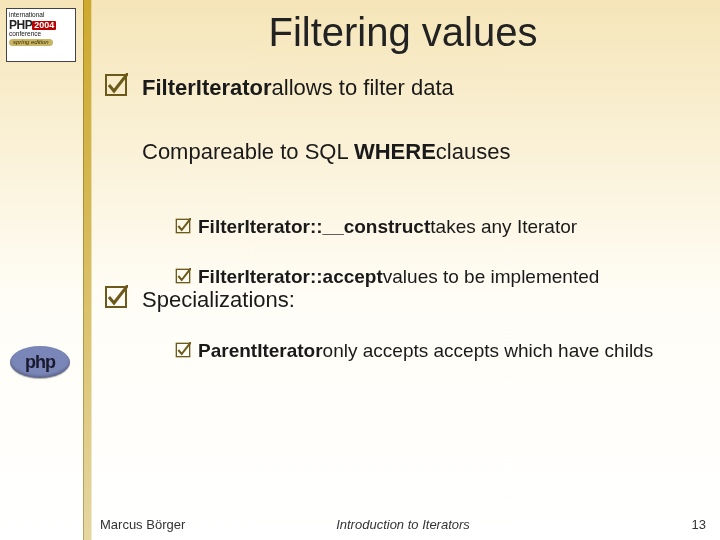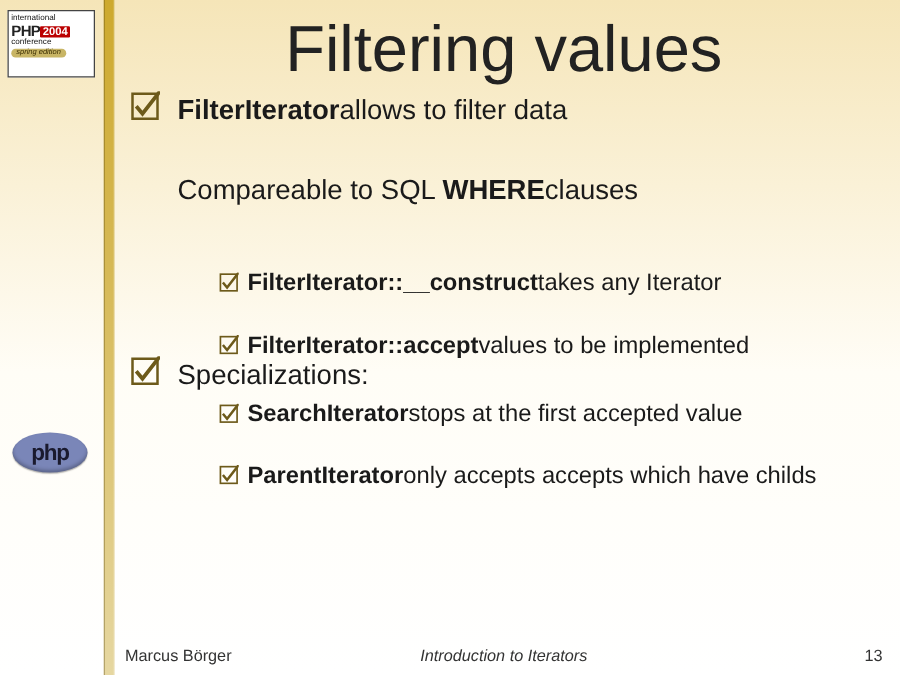--- a/index.html
+++ b/index.html
@@ -94,21 +94,21 @@
   }
   .content {
     position: absolute;
     left: 100px;
     right: 14px;
     top: 0;
     bottom: 0;
   }
   .title {
     text-align: center;
-    font-size: 52px;
+    font-size: 40px;
     color: #222;
     margin: 10px 0 14px 0;
     font-family: Verdana, Arial, sans-serif;
     font-weight: normal;
   }
   .check-big {
     position: absolute;
     left: -39px;
     top: -2px;
     width: 26px;
@@ -235,31 +235,20 @@
     <div class="block b4">
       <div class="body-line">
         <span class="check-big">
           <svg viewBox="0 0 24 24" width="24" height="24">
               <rect x="2" y="2" width="20" height="20" fill="none" stroke="#6d5a1a" stroke-width="2"></rect>
               <path d="M5 12 L10 18 L24 0" fill="none" stroke="#6d5a1a" stroke-width="3"></path>
             </svg>
         </span>
         <span>Specializations:</span>
       </div>
-      <div class="sub-line" style="margin-top:6px">
-        <span class="check-small">
-          <svg viewBox="0 0 24 24" width="16" height="16">
-              <rect x="2" y="2" width="20" height="20" fill="none" stroke="#6d5a1a" stroke-width="2"></rect>
-              <path d="M5 12 L10 18 L24 0" fill="none" stroke="#6d5a1a" stroke-width="3"></path>
-            </svg>
-        </span>
-        <span>
-          <span class="bold">SearchIterator</span><span>stops at the first accepted value</span>
-        </span>
-      </div>
       <div class="sub-line">
         <span class="check-small">
           <svg viewBox="0 0 24 24" width="16" height="16">
               <rect x="2" y="2" width="20" height="20" fill="none" stroke="#6d5a1a" stroke-width="2"></rect>
               <path d="M5 12 L10 18 L24 0" fill="none" stroke="#6d5a1a" stroke-width="3"></path>
             </svg>
         </span>
         <span>
           <span class="bold">ParentIterator</span><span>only accepts accepts which have childs</span>
         </span>

